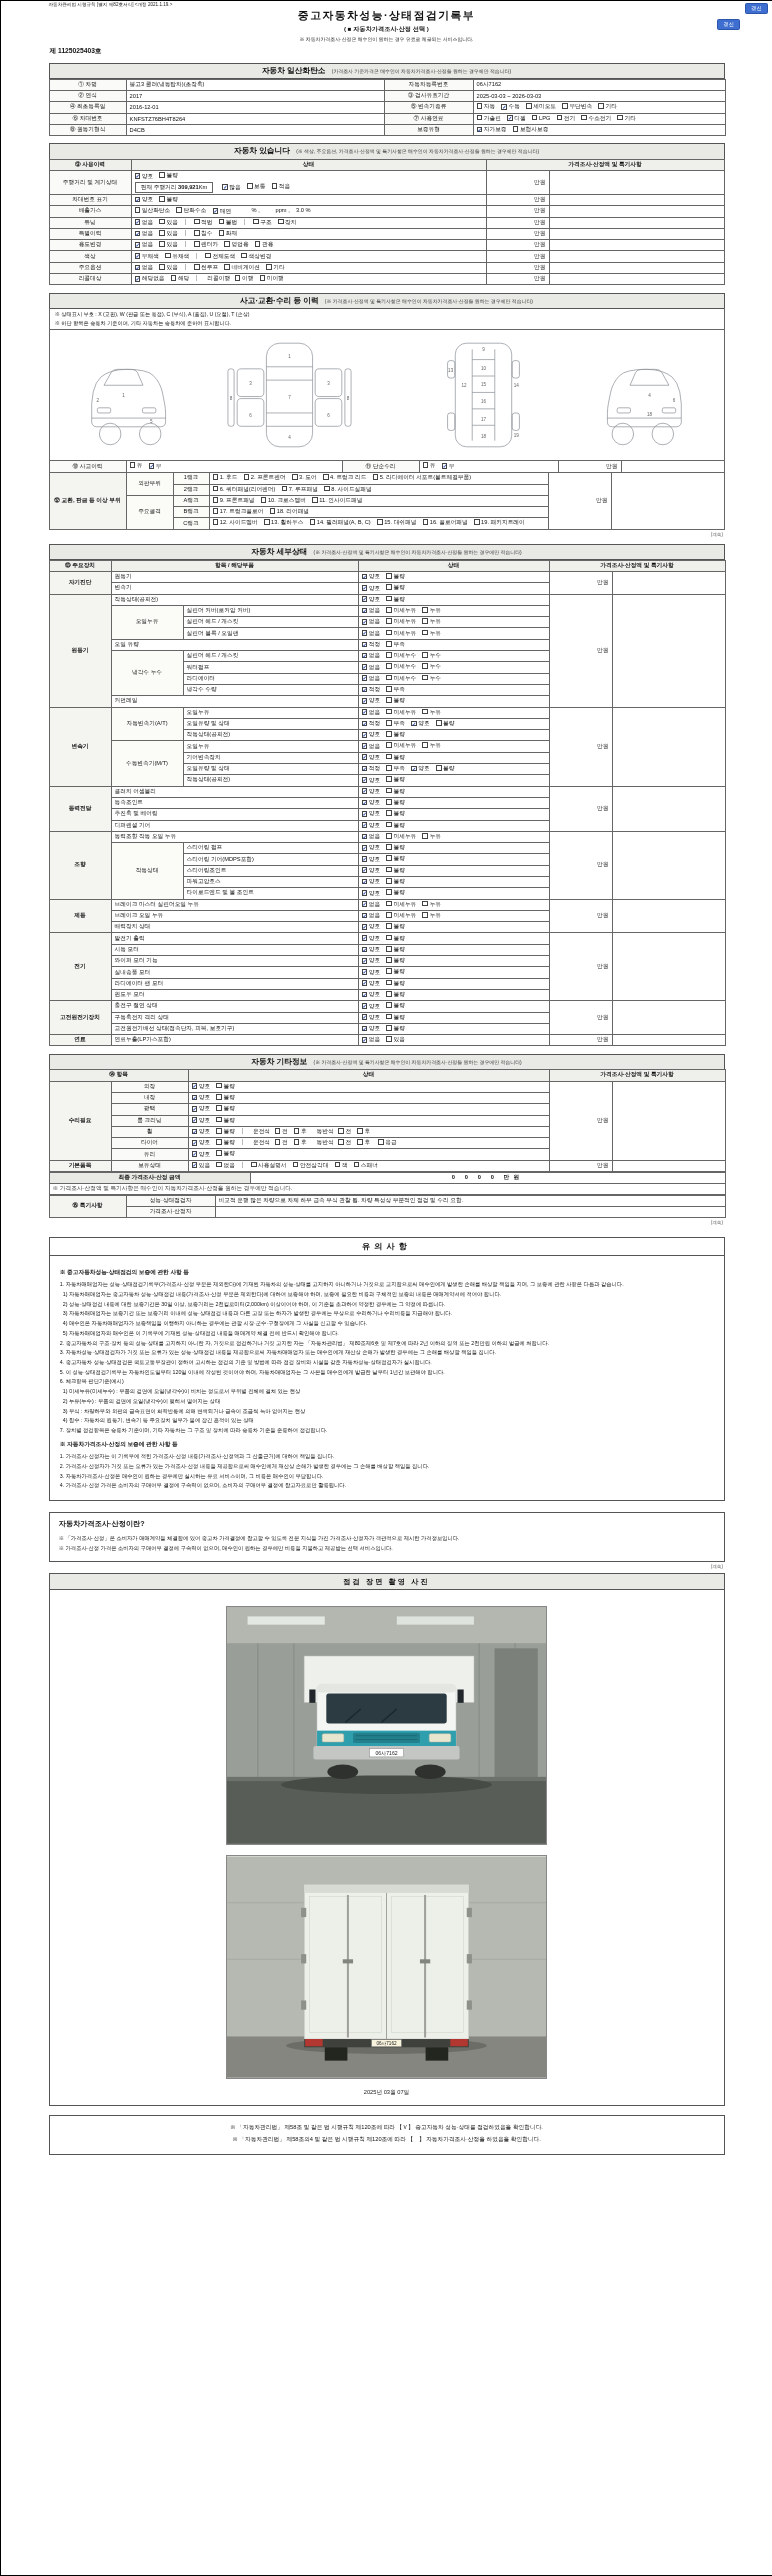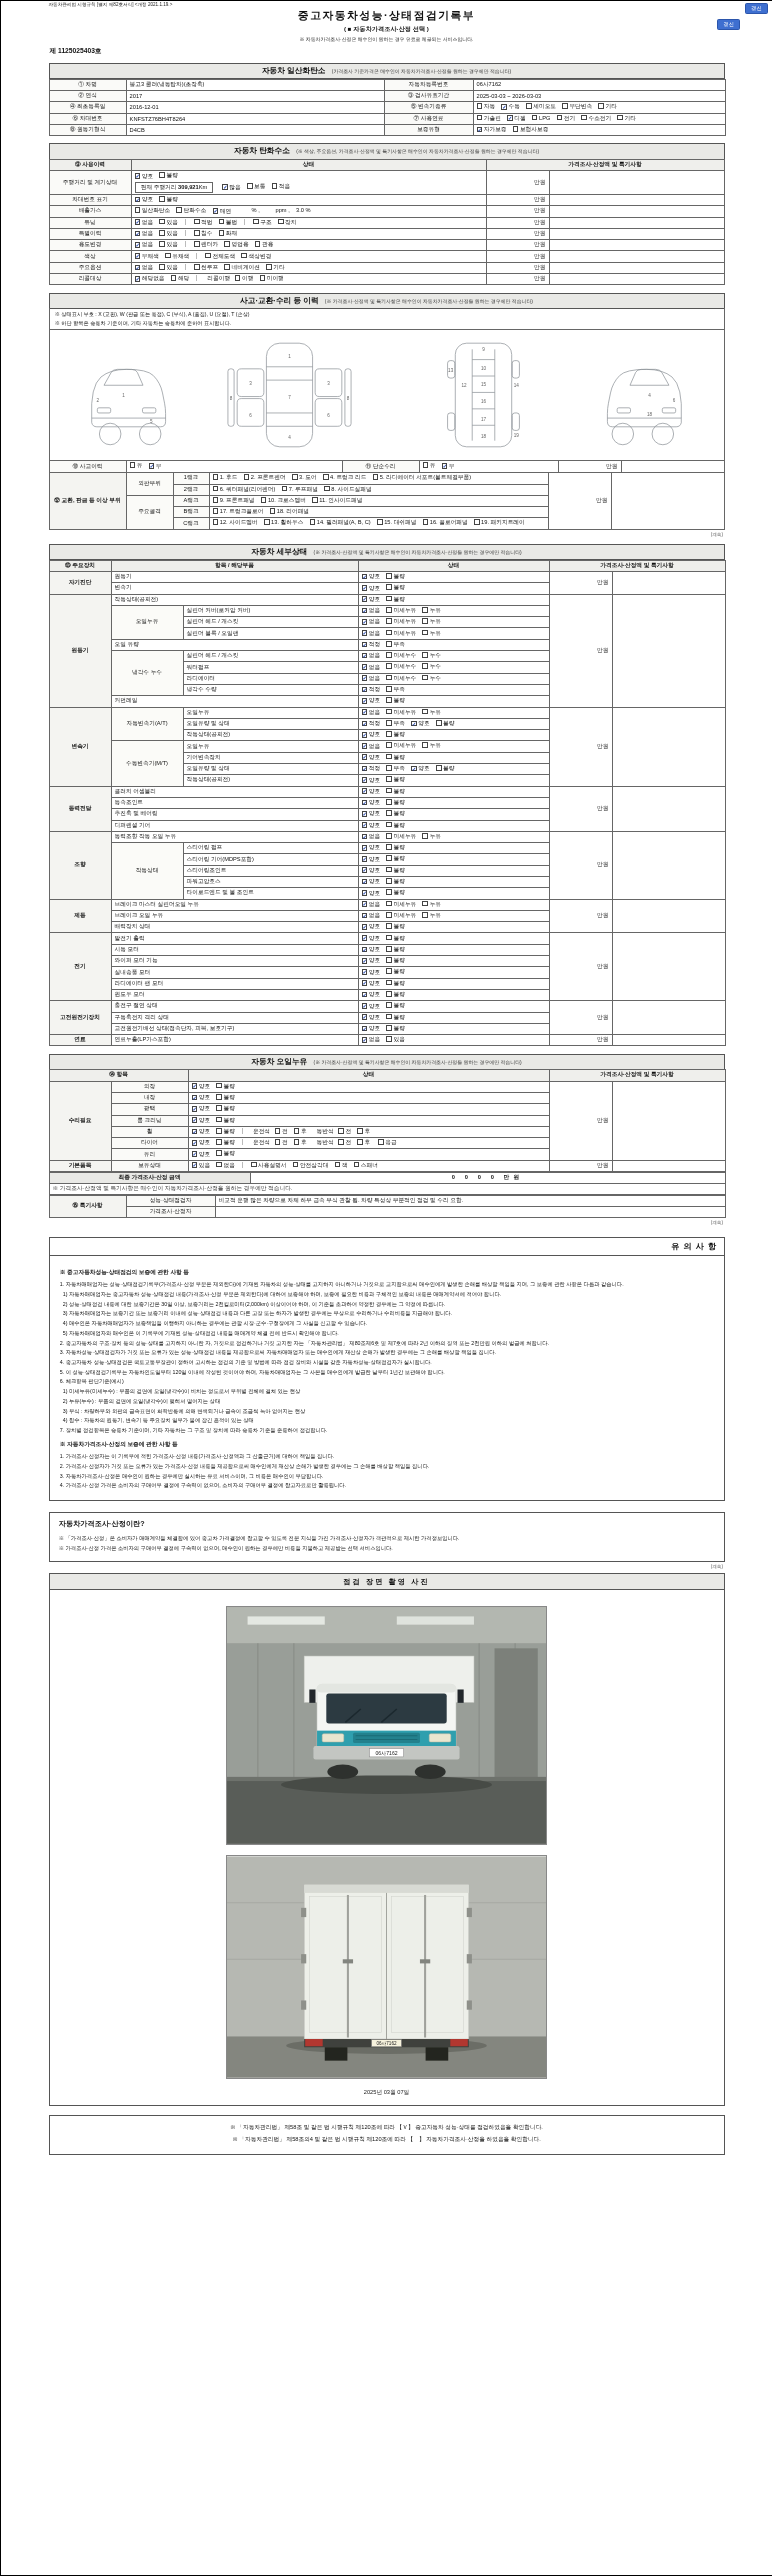--- a/index.html
+++ b/index.html
@@ -34,21 +34,21 @@
   .legend { border:0.5px solid #666; border-top:none; font-size:5.2px; padding:2.1px 5.2px; line-height:1.6; margin-top:-0.5px; }
   .diagrams { border:0.5px solid #666; border-top:none; display:flex; justify-content:space-around; align-items:center; padding:6.2px 5.2px; margin-top:-0.5px; background:#fff; }
   .diagrams svg { display:block; }
   svg text { font-family:"Liberation Sans", sans-serif; }
   .cont { text-align:right; font-size:4.6px; color:#555; margin:2.1px 1.5px 0 0; }
   .final-label { background:#e9e9e6; font-weight:bold; text-align:center; font-size:6.7px; }
   .final-amount { text-align:center; font-size:7.7px; letter-spacing:4.1px; font-weight:bold; }
   .final-note { font-size:4.9px; color:#333; height:9.3px; }
   .opiniontxt { font-size:5.7px; }
   .noticebox { border:0.5px solid #555; margin-top:11.3px; }
-  .noticehead { text-align:right; font-weight:bold; font-size:8.2px; letter-spacing:4.1px; padding:3.1px; border-bottom:0.5px solid #555; background:#fff; }
+  .noticehead { text-align:center; font-weight:bold; font-size:8.2px; letter-spacing:4.1px; padding:3.1px; border-bottom:0.5px solid #555; background:#fff; }
   .noticebody { padding:7.2px 10.3px 9.3px; font-size:5.3px; line-height:1.65; }
   .nblocktitle { font-weight:bold; margin:5.2px 0 2.6px; font-size:5.7px; }
   .nline { white-space:pre-wrap; margin-bottom:1px; }
   .definebox { border:0.5px solid #555; margin-top:10.3px; padding:5.2px 9.3px 7.2px; }
   .definetitle { font-weight:bold; font-size:7.2px; margin:1px 0 5.2px; }
   .defineline { font-size:5.3px; line-height:1.7; }
   .photosec { margin-top:4px; border:0.5px solid #555; }
   .photohead { background:#e9e9e6; text-align:center; font-weight:bold; font-size:7.2px; letter-spacing:2.1px; padding:2.6px; border-bottom:0.5px solid #555; }
   .photobody { padding:10.3px 0 5.2px; text-align:center; background:#fff; }
   .photo { display:inline-block; border:0.5px solid #888; margin:5.2px 0; line-height:0; }
@@ -116,21 +116,21 @@
       <tr>
         <td class="lab">⑧ 원동기형식</td>
         <td>D4CB</td>
         <td class="lab">보증유형</td>
         <td><span class="opt"><span class="cb on">✓</span>자가보증</span><span class="opt"><span class="cb"></span>보험사보증</span></td>
       </tr>
     </tbody>
       </table>
 
     <div class="secbar">
-      <span>자동차 탄화수소</span>
+      <span>자동차 있습니다</span>
       <span class="secnote">(※ 색상, 주요옵션, 가격조사·산정액 및 특기사항은 매수인이 자동차가격조사·산정을 원하는 경우에만 적습니다)</span>
     </div>
     <table class="t">
       <colgroup>
           <col style="width:82px">
           <col style="width:355px">
           <col style="width:63px">
           <col style="width:175px">
         </colgroup>
       <tbody>
@@ -609,21 +609,21 @@
         <td class="glabel">연료</td>
         <td colspan="2">연료누출(LP가스포함)</td>
         <td><span class="opt"><span class="cb on">✓</span>없음</span><span class="opt"><span class="cb"></span>있음</span></td>
         <td class="price">만원</td>
         <td class="spare"></td>
       </tr>
     </tbody>
       </table>
 
     <div class="secbar">
-      <span>자동차 오일누유</span>
+      <span>자동차 기타정보</span>
       <span class="secnote">(※ 가격조사·산정액 및 특기사항은 매수인이 자동차가격조사·산정을 원하는 경우에만 적습니다)</span>
     </div>
     <table class="t">
       <colgroup>
           <col style="width:62px">
           <col style="width:77px">
           <col style="width:361px">
           <col style="width:63px">
           <col style="width:113px">
         </colgroup>

